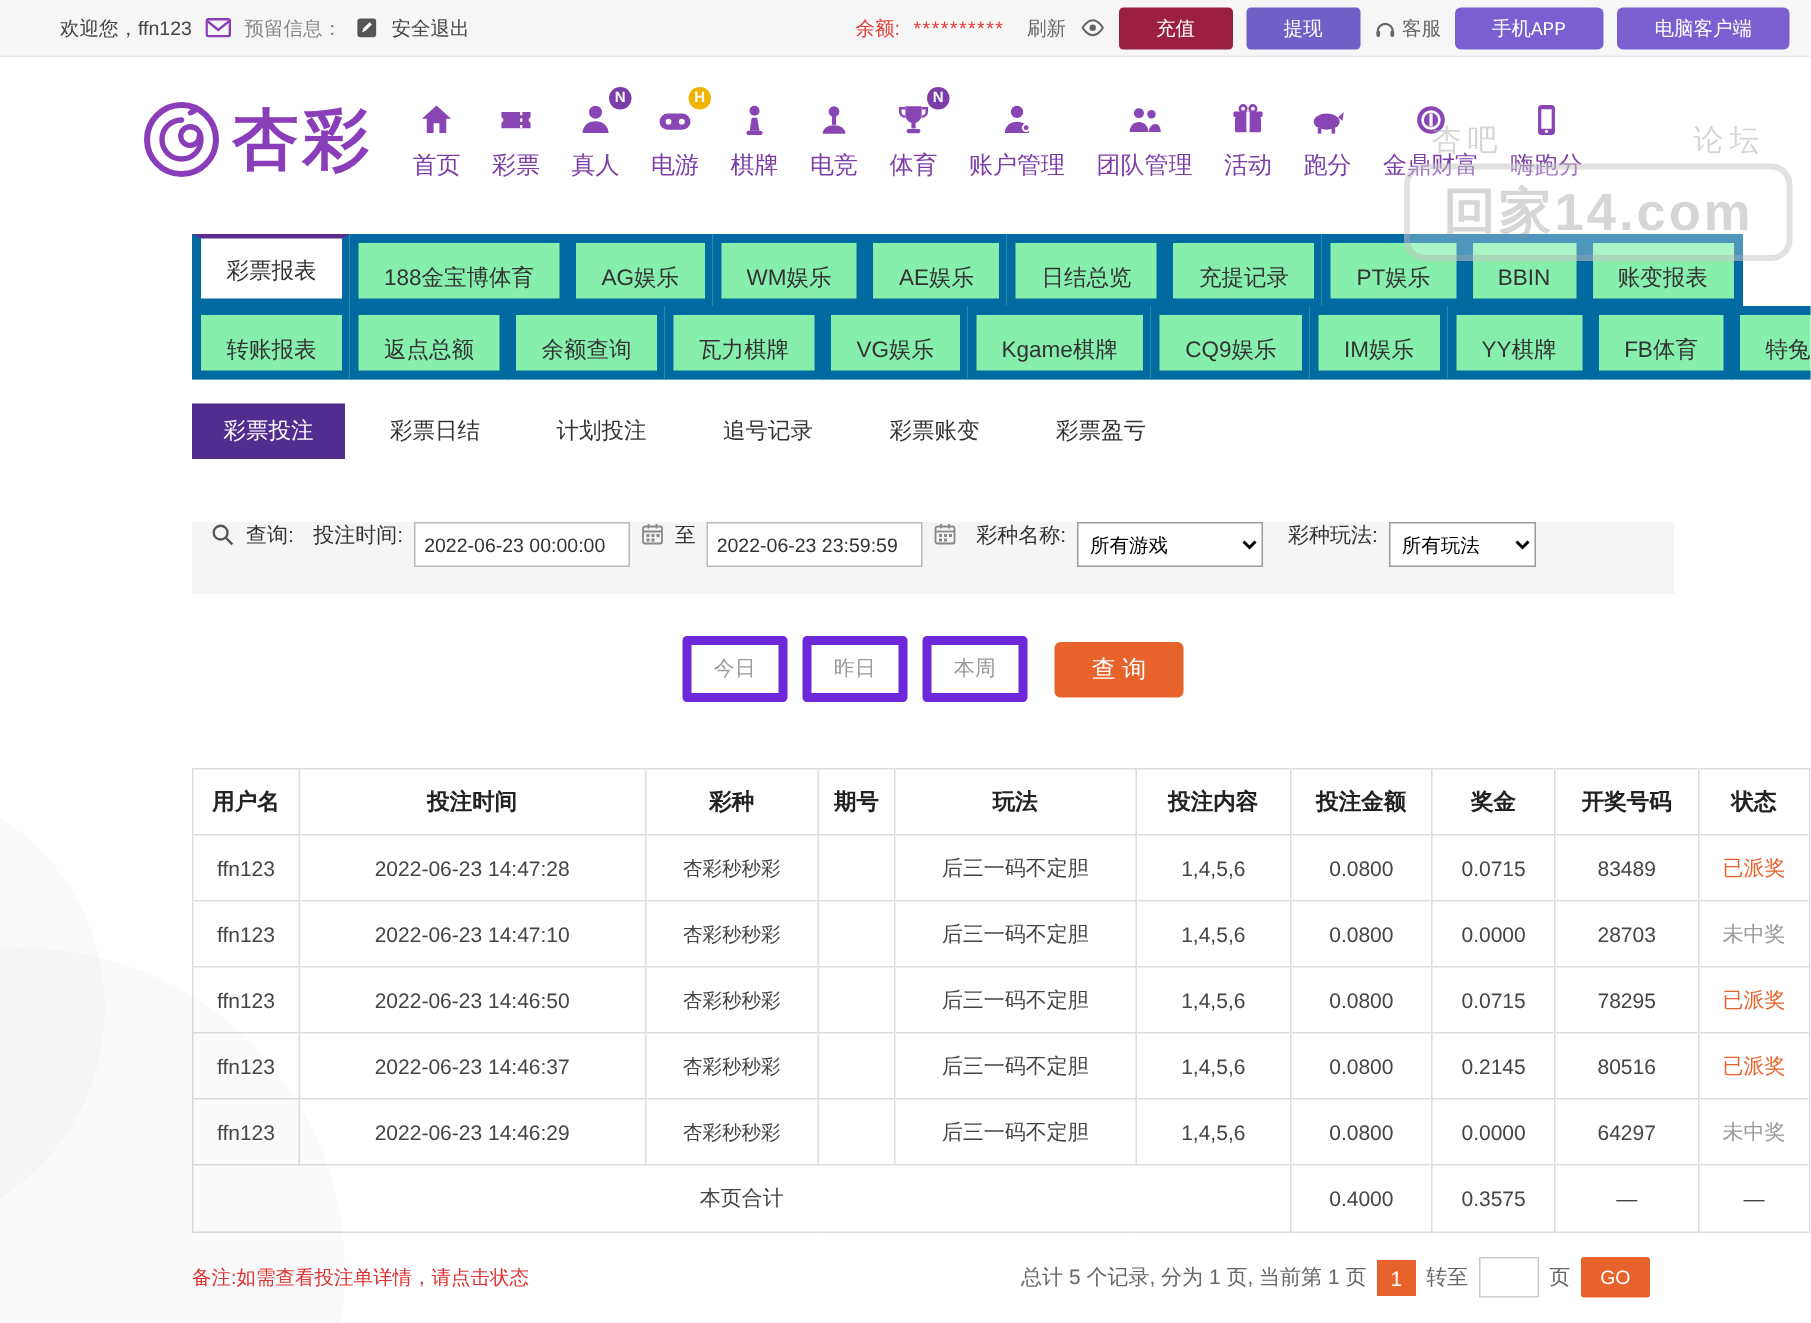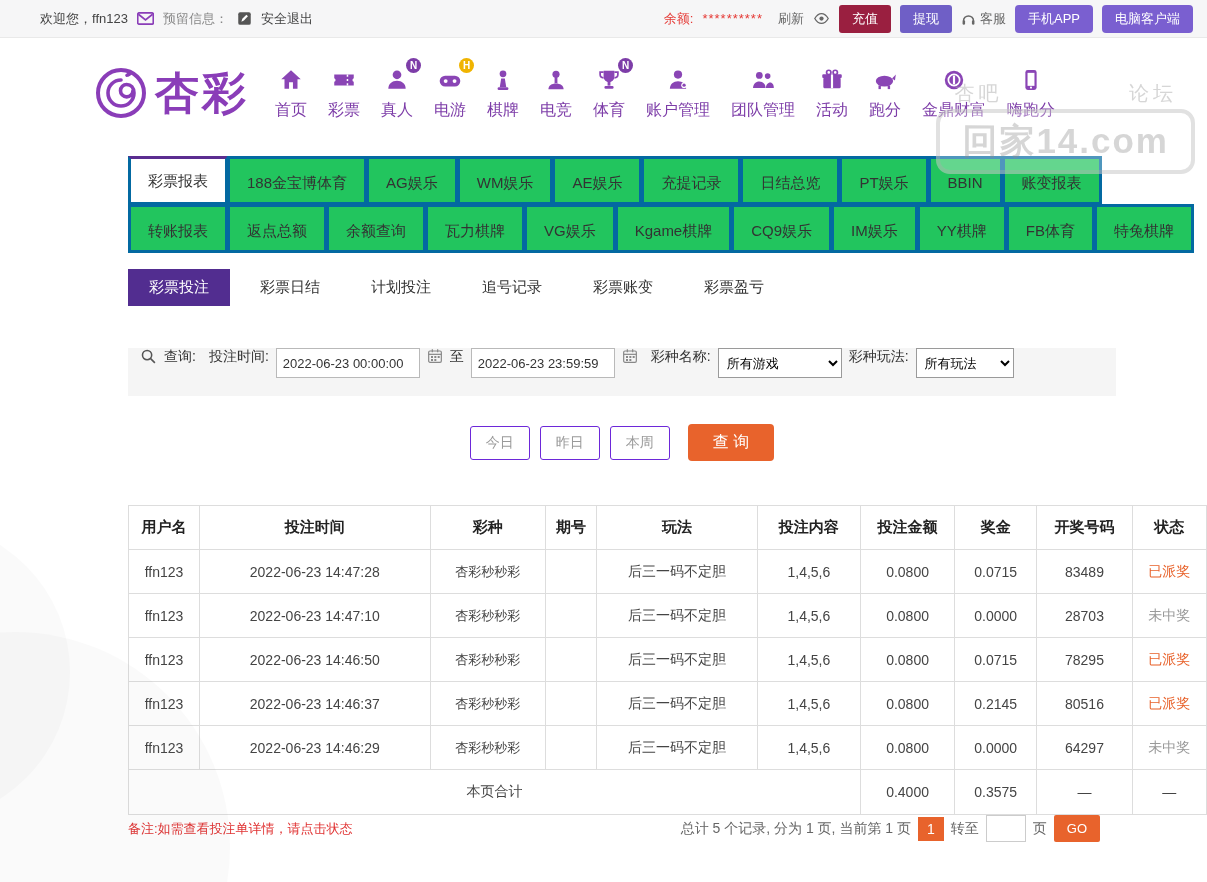--- a/index.html
+++ b/index.html
@@ -2,21 +2,21 @@
 <html><head>
 <meta charset="utf-8">
 <style>
   *{box-sizing:border-box;margin:0;padding:0}
   html,body{width:1207px;height:882px}
   body{background:#fff;font-family:"Liberation Sans","DejaVu Sans",sans-serif;position:relative;overflow:hidden;color:#333}
   .icon{display:inline-flex;align-items:center;justify-content:center}
   
   .topbar{height:38px;background:#f6f6f7;border-bottom:1px solid #e9e9e9;display:flex;align-items:center;padding:0 14px 0 40px;font-size:13px;color:#555;gap:9px}
   .topbar .spacer{flex:1}
-  .tb-btn{border:none;border-radius:3px;color:#fff;font-size:13px;padding:5px 13px;cursor:pointer;font-family:Liberation Sans, sans-serif}
+  .tb-btn{border:none;border-radius:3px;color:#fff;font-size:13px;padding:5px 25px;cursor:pointer;font-family:Liberation Mono, monospace}
   .btn-deposit{background:#9a1f40}
   .btn-withdraw{background:#6f5fc6}
   .btn-app{background:#7a5fd0;border-radius:4px}
   .link-logout{color:#444;cursor:pointer}
   .balance-label,.balance-value{color:#e53935}
   .balance-value{letter-spacing:1px}
   .refresh-link{color:#666;cursor:pointer;margin-left:6px}
   .service{display:inline-flex;align-items:center;gap:4px;color:#666;cursor:pointer}
   
   .header{height:110px;display:flex;align-items:center;padding-left:95px;position:relative;background:#fff}
@@ -26,41 +26,41 @@
   .nav-item{display:flex;flex-direction:column;align-items:center;gap:5px;cursor:pointer}
   .nav-icon{position:relative;height:30px;display:flex;align-items:center}
   .nav-label{font-size:16px;color:#7d3da8;white-space:nowrap}
   .badge{position:absolute;top:-7px;right:-11px;color:#fff;font-size:10px;width:15px;height:15px;border-radius:50%;display:flex;align-items:center;justify-content:center;font-weight:bold}
   .watermark{position:absolute;right:12px;top:42px;opacity:.55;pointer-events:none;text-align:center;color:#b5b5b5;z-index:5}
   .wm-row{display:flex;justify-content:space-between;padding:0 18px;font-size:20px;margin-bottom:2px;letter-spacing:4px}
   .wm-box{border:4px solid #c9c9c9;border-radius:14px;padding:5px 22px;font-size:35px;font-weight:bold;background:rgba(255,255,255,.55);letter-spacing:2px}
   
   .container{width:988px;margin-left:128px}
   .tabs-row{display:flex;margin-top:8px}
-  .tab{padding:0 17px;height:49px;line-height:47px;background:#22c55e;border:3px solid #0369a1;margin-right:-1px;font-size:15px;color:#333;cursor:pointer;white-space:nowrap}
+  .tab{padding:0 17px;height:49px;line-height:47px;background:#86efac;border:6px solid #0369a1;margin-right:-1px;font-size:15px;color:#333;cursor:pointer;white-space:nowrap}
   .tab.active{background:#fff;border-top:3px solid #5b2d90;line-height:43px}
   .tabs-row-2{margin-top:-1px}
   .subtabs{display:flex;margin-top:16px;align-items:center}
   .subtab{padding:9px 21px;font-size:15px;color:#333;cursor:pointer;margin-right:9px;white-space:nowrap}
   .subtab.active{background:#522d90;color:#fff}
   .filter-bar{margin-top:42px;background:#f5f5f5;height:48px;display:flex;align-items:flex-start;padding:0 12px;gap:7px;font-size:14px;color:#333}
   .date-input{width:144px;height:30px;border:1px solid #b9b9b9;padding:0 6px;font-size:13px;color:#333;background:#fff;font-family:inherit}
   .filter-bar select{height:30px;border:1px solid #9a9a9a;background:#fff;font-size:13px;padding:0 4px;font-family:inherit}
   .quick-row{display:flex;justify-content:center;align-items:center;gap:10px;margin-top:28px}
-  .quick-btn{background:#fff;border:1px solid #6d28d9;color:#9a9a9a;font-size:14px;padding:7px 15px;border-radius:3px;cursor:pointer;font-family:Liberation Serif, serif}
+  .quick-btn{background:#fff;border:6px solid #6d28d9;color:#9a9a9a;font-size:14px;padding:7px 15px;border-radius:3px;cursor:pointer;font-family:Liberation Serif, serif}
   .search-btn{background:#e8632c;border:none;color:#fff;font-size:16px;padding:8px 25px;border-radius:4px;cursor:pointer;font-family:inherit;margin-left:8px}
   table{border-collapse:collapse;margin-top:44px;width:1079px;background:#fff}
   th,td{border:1px solid #ddd;text-align:center;height:44px;font-size:14px;color:#444;padding:2px 4px}
   th{font-size:15px;color:#222;font-weight:bold}
   td.game-cell{font-size:13px}
   td.status{cursor:pointer}
   td.paid{color:#e8632c}
   td.lost{color:#999}
   tfoot td{height:45px}
-  .footer-row{display:flex;align-items:center;width:972px;font-size:14px;color:#666}
+  .footer-row{display:flex;align-items:center;margin-top:16px;width:972px;font-size:14px;color:#666}
   .note{color:#e03131;font-size:13px}
   .pagination{margin-left:auto;display:flex;align-items:center;gap:7px}
   .page-current{background:#e8632c;color:#fff;padding:4px 9px;font-size:14px;cursor:pointer}
   .goto-input{width:40px;height:27px;border:1px solid #ccc;background:#fff}
   .go-btn{background:#e8632c;color:#fff;border:none;padding:6px 13px;font-size:13px;border-radius:2px;cursor:pointer;font-family:inherit}
   .decor{position:absolute;border-radius:50%;background:#8a8a8a;opacity:.04;pointer-events:none}
   .decor-1{width:430px;height:430px;left:-200px;bottom:-180px}
   .decor-2{width:300px;height:300px;left:-230px;bottom:60px}
 </style>
 </head>
@@ -268,22 +268,22 @@
   </div>
 </div>
 
 <div class="container">
   <div class="tabs-row">
       <div class="tab active">彩票报表</div>
       <div class="tab">188金宝博体育</div>
       <div class="tab">AG娱乐</div>
       <div class="tab">WM娱乐</div>
       <div class="tab">AE娱乐</div>
+      <div class="tab">日结总览</div>
       <div class="tab">充提记录</div>
-      <div class="tab">日结总览</div>
       <div class="tab">PT娱乐</div>
       <div class="tab">BBIN</div>
       <div class="tab">账变报表</div>
     </div>
   <div class="tabs-row tabs-row-2">
       <div class="tab">转账报表</div>
       <div class="tab">返点总额</div>
       <div class="tab">余额查询</div>
       <div class="tab">瓦力棋牌</div>
       <div class="tab">VG娱乐</div>
@@ -336,21 +336,21 @@
           <line x1="16" y1="2" x2="16" y2="6.5" stroke="#888" stroke-width="1.8"></line>
           <rect x="6" y="12" width="3" height="3" fill="#888"></rect>
           <rect x="11" y="12" width="3" height="3" fill="#888"></rect>
           <rect x="16" y="12" width="3" height="3" fill="#888"></rect>
           <rect x="6" y="16.5" width="3" height="3" fill="#888"></rect>
           <rect x="11" y="16.5" width="3" height="3" fill="#888"></rect>
         </svg>
     </span>
     <span style="margin-left:6px">彩种名称:</span>
     <select style="width:124px"><option>所有游戏</option></select>
-    <span style="margin-left:0">彩种玩法:</span>
+    <span style="margin-left:10px">彩种玩法:</span>
     <select style="width:98px"><option>所有玩法</option></select>
   </div>
 
   <div class="quick-row">
     <button class="quick-btn">今日</button>
     <button class="quick-btn">昨日</button>
     <button class="quick-btn">本周</button>
     <button class="search-btn">查 询</button>
   </div>
 

